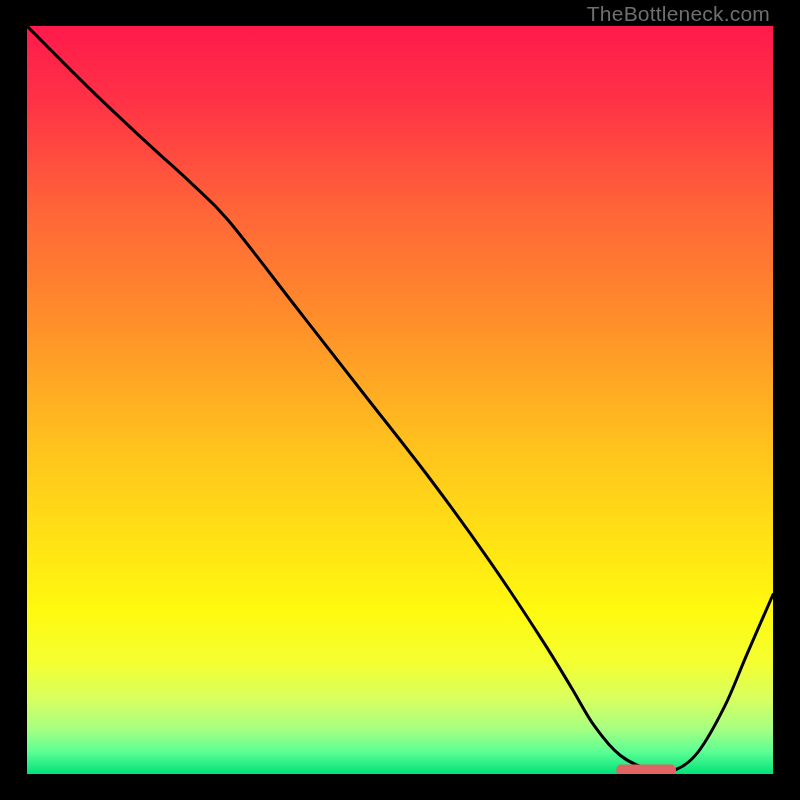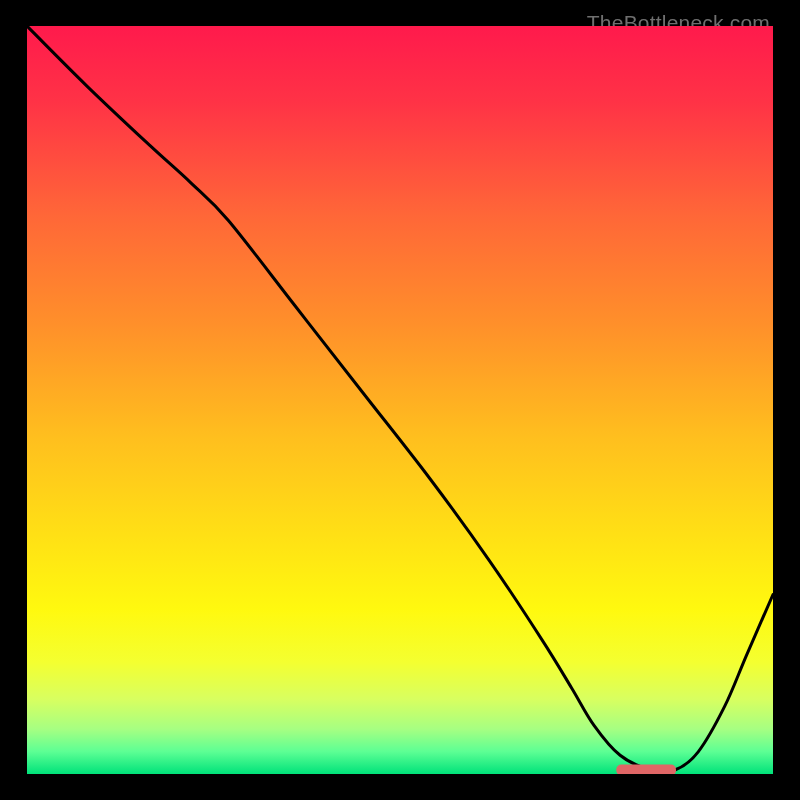--- a/index.html
+++ b/index.html
@@ -21,21 +21,21 @@
   }
   .plot {
     position: absolute;
     left: 0;
     top: 0;
     width: 746px;
     height: 748px;
   }
   .watermark {
     position: absolute;
-    top: 11px;
+    top: 2px;
     right: 30px;
     color: #6f6f6f;
     font-size: 21px;
     font-weight: 500;
     letter-spacing: 0.2px;
   }
 </style>
 </head>
 <body>
 

